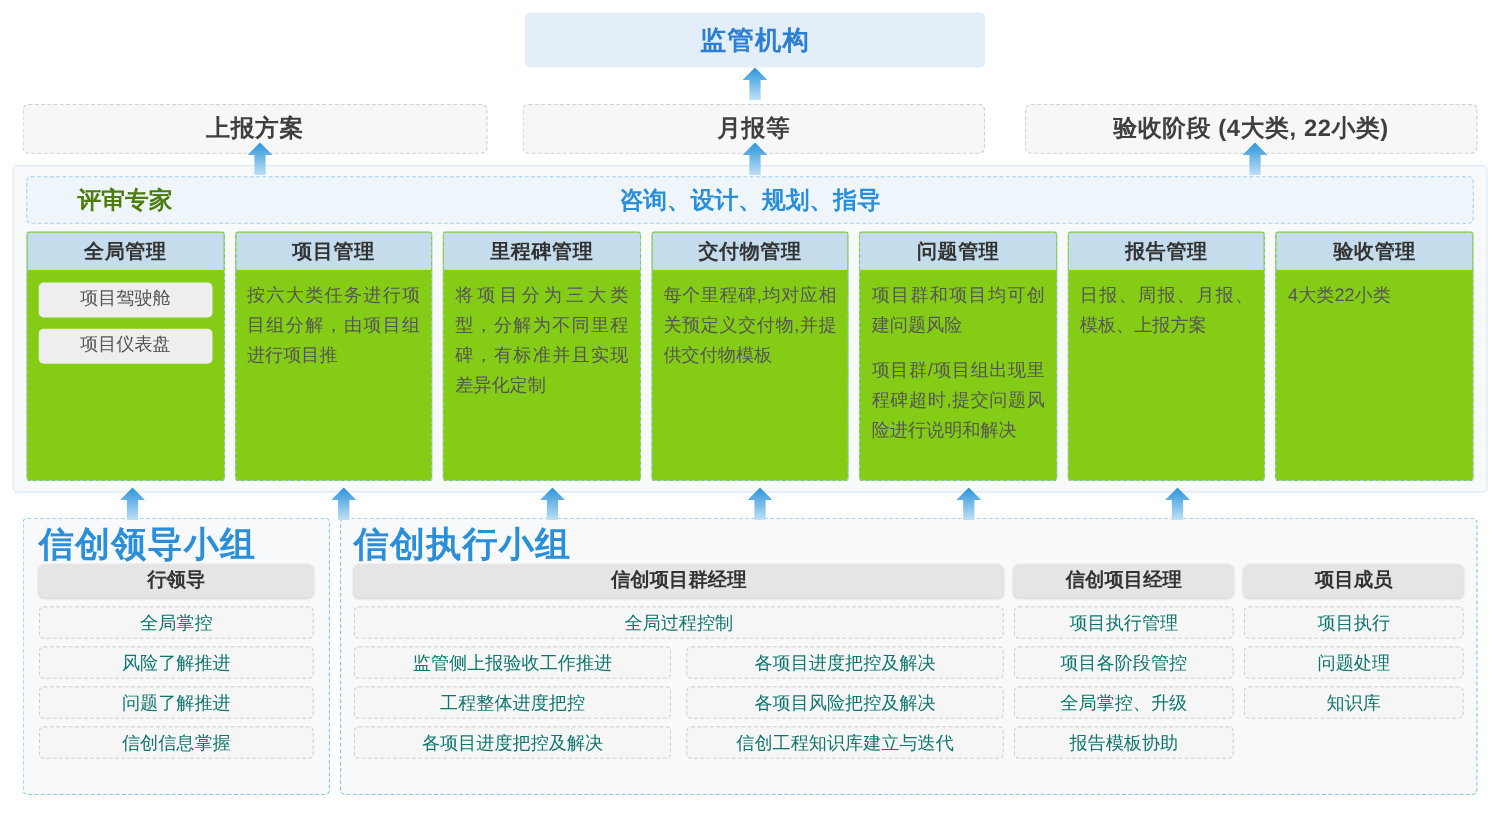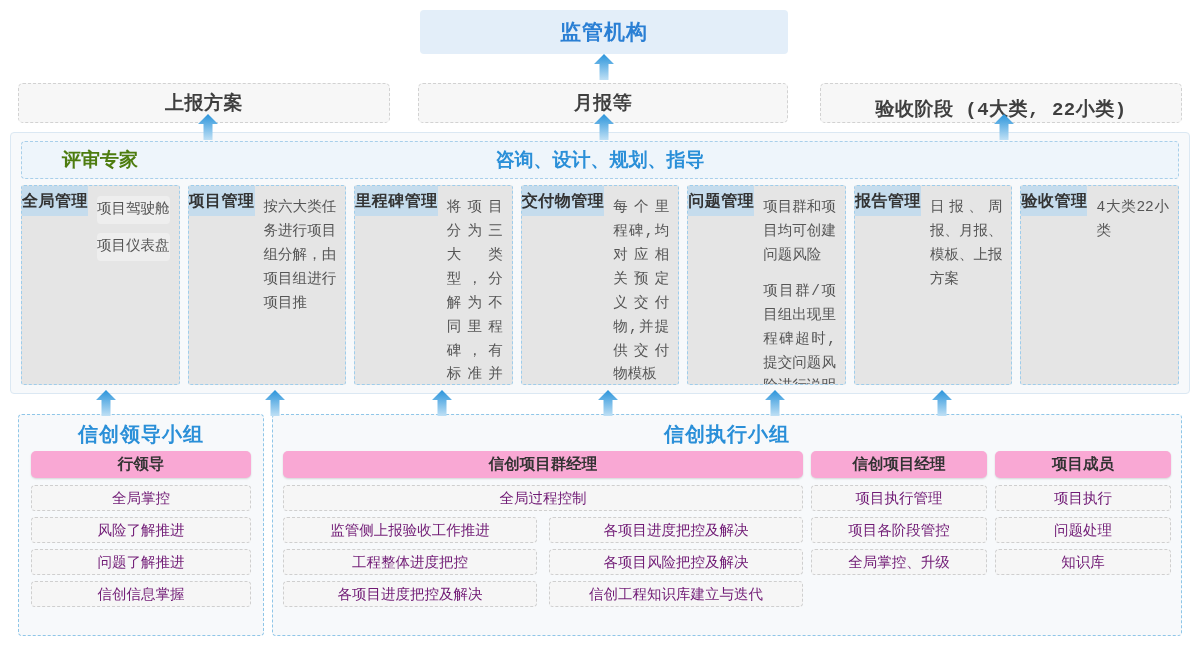--- a/index.html
+++ b/index.html
@@ -12,21 +12,20 @@
     height: 650px;
     font-family: "Liberation Sans", "DejaVu Sans", sans-serif;
     color: #3d3d3d;
     overflow: hidden;
   }
 
   .stage {
     position: relative;
     width: 1200px;
     height: 528px;
-    font-family: Liberation Mono, monospace;
   }
 
   
   .arrow-up {
     position: absolute;
     width: 20px;
     height: 26px;
   }
   .arrow-up svg { display: block; width: 20px; height: 26px; }
 
@@ -62,21 +61,21 @@
     position: absolute;
     top: 83px;
     height: 40px;
     font-size: 19px;
     font-weight: bold;
     color: #3f3f3f;
     letter-spacing: .5px;
   }
   #report-plan  { left: 18px;  width: 372px; }
   #report-month { left: 418px; width: 370px; }
-  #report-accept{ left: 820px; width: 362px; align-items: flex-end; }
+  #report-accept{ left: 820px; width: 362px; }
 
   
   .mid-panel {
     position: absolute;
     left: 10px;
     top: 132px;
     width: 1180px;
     height: 262px;
     background: #f7f9fb;
     border: 1px solid #dbe8f3;
@@ -120,23 +119,24 @@
     top: 52px;
     width: 1158px;
     height: 200px;
     display: flex;
     gap: 8px;
   }
   .card {
     flex: 1 1 0;
     border: 1px dashed #9fcdeb;
     border-radius: 3px;
-    background: #e5e5e5;
-    box-sizing: border-box;
-    display: flex;
+    background: #84cc16;
+    box-sizing: border-box;
+    display: flex;
+    flex-direction: column;
     overflow: hidden;
   }
   .card-head {
     height: 30px;
     background: #c5dced;
     display: flex;
     align-items: center;
     justify-content: center;
     font-size: 16px;
     font-weight: bold;
@@ -187,52 +187,51 @@
     top: 414px;
     width: 910px;
     height: 222px;
     border: 1px dashed #8fc6e8;
     border-radius: 4px;
     background: #f7f9fb;
     box-sizing: border-box;
     padding: 6px 10px 10px 10px;
   }
   .group-title {
-    text-align: center;
-    font-size: 20px;
+    font-size: 28px;
     font-weight: bold;
     color: #2a8fd8;
     letter-spacing: 1px;
     height: 30px;
     line-height: 30px;
   }
 
   .role-head {
-    background: #f9a8d4;
+    background: #e5e5e5;
     border-radius: 5px;
     height: 27px;
     display: flex;
     align-items: center;
     justify-content: center;
     font-size: 15.5px;
     font-weight: bold;
     color: #333;
     box-shadow: 0 1px 2px rgba(0,0,0,.14);
     margin-bottom: 7px;
   }
   .task {
     border: 1px dashed #cfcfcf;
     border-radius: 4px;
     background: #f6f6f6;
     height: 26px;
     display: flex;
     align-items: center;
     justify-content: center;
     font-size: 14.5px;
-    color: #701a75;
+    color: #0f766e;
     margin-bottom: 6px;
     box-sizing: border-box;
   }
   .task:last-child { margin-bottom: 4px; }
 
   .exec-cols {
     display: flex;
     gap: 8px;
   }
   .exec-col-wide { width: 520px; }
@@ -351,20 +350,21 @@
             <div class="task">信创工程知识库建立与迭代</div>
           </div>
         </div>
       </div>
 
       <div class="exec-col">
         <div class="role-head">信创项目经理</div>
         <div class="task">项目执行管理</div>
         <div class="task">项目各阶段管控</div>
         <div class="task">全局掌控、升级</div>
+        <div class="task">报告模板协助</div>
       </div>
 
       <div class="exec-col">
         <div class="role-head">项目成员</div>
         <div class="task">项目执行</div>
         <div class="task">问题处理</div>
         <div class="task">知识库</div>
       </div>
 
     </div>

